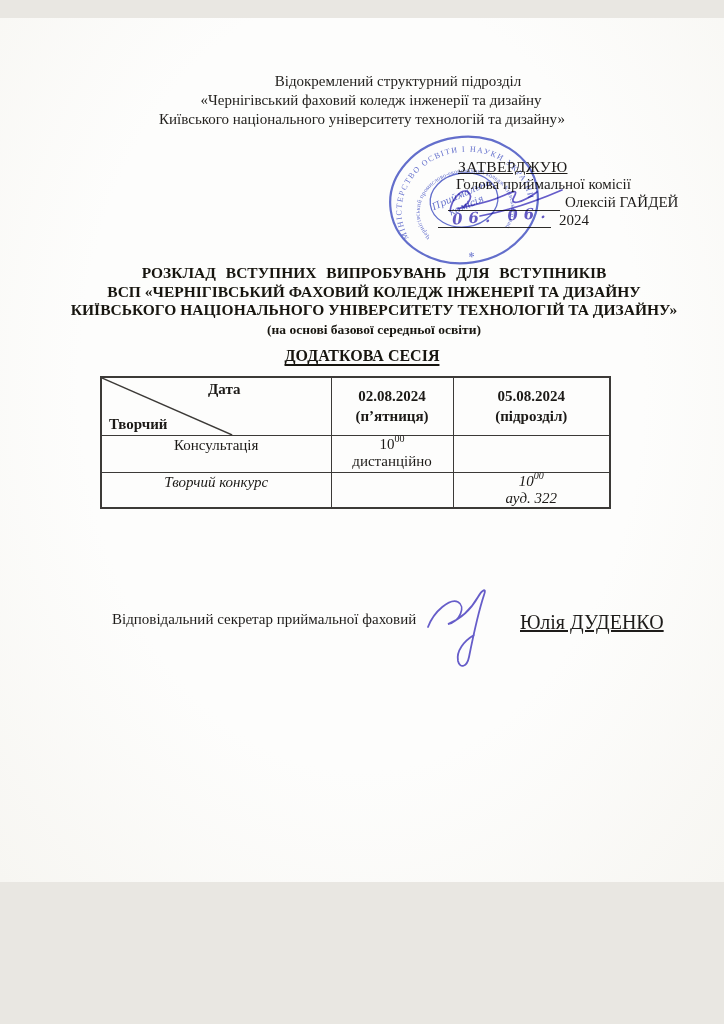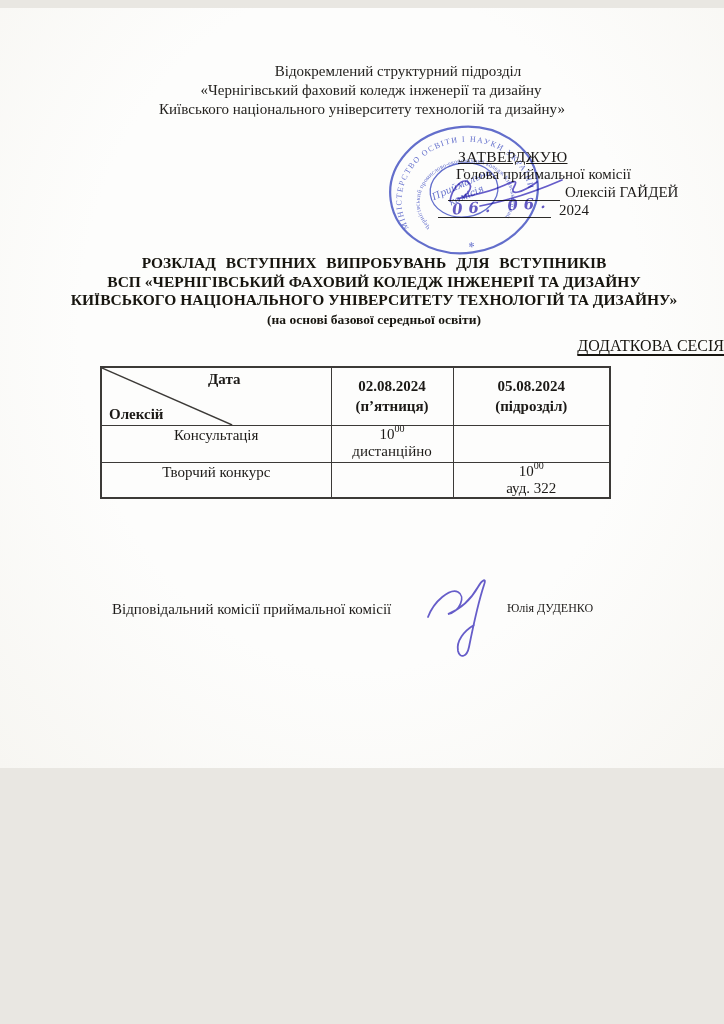--- a/index.html
+++ b/index.html
@@ -1,18 +1,18 @@
 <!DOCTYPE html>
 <html><head>
 <meta charset="utf-8">
 <style>
   html,body{margin:0;padding:0;}
   body{background:#e9e7e2; font-family:"Liberation Serif", serif;}
   .page{
-    position:relative; width:724px; height:760px; margin:8px auto;
+    position:relative; width:724px; height:864px; margin:18px auto;
     background:radial-gradient(ellipse at 50% 42%, #fdfdfc 55%, #f7f6f2 100%);
     color:#1e1c1a; overflow:hidden;
   }
   
   .org-header{position:absolute; top:54px; left:0; right:0; text-align:center;
     font-size:15px; line-height:19px; color:#252320;}
   .org-line1{position:relative; left:36px;}
   .org-line2{position:relative; left:9px;}
   
   .approve-title{position:absolute; left:458px; top:140px; font-size:15.5px; letter-spacing:.4px;text-decoration:underline;}
@@ -30,42 +30,42 @@
   .stamp{position:absolute; left:384px; top:112px; mix-blend-mode:multiply; opacity:.85; filter:blur(.3px);}
   
   .sig-svg{position:absolute; mix-blend-mode:multiply;}
   .chair-sig{left:442px; top:163px;}
   .sec-sig{left:416px; top:561px;}
   
   .doc-title{position:absolute; top:246px; left:0; right:0; text-align:center;
     font-weight:bold; font-size:15.5px; line-height:18.5px; color:#17150f; transform:translateX(12px);}
   .title-line1{word-spacing:6px;}
   .title-line4{font-size:13.5px; margin-top:1px;}
-  .session-title{position:absolute; top:329px; left:0; right:0; text-align:right;
-    font-weight:normal; font-size:16px; color:#17150f;
+  .session-title{position:absolute; top:329px; left:0; right:0; text-align:center;
+    font-weight:bold; font-size:16px; color:#17150f;
     text-decoration:underline; text-underline-offset:3px; text-decoration-thickness:1.5px;}
   
   .sched{position:absolute; left:100px; top:358px; border-collapse:collapse; table-layout:fixed;
     width:509px; font-size:15px; color:#1c1a17;}
   .sched td{border:1.4px solid #3c3a37; padding:0; vertical-align:top; text-align:center; line-height:17px;}
   .sched{border:2px solid #3c3a37;}
   .col-subj{width:230px;} .col-d1{width:122px;} .col-d2{width:157px;}
   .corner{position:relative; height:57px;}
   .corner-date{position:absolute; top:3px; left:0; width:100%; box-sizing:border-box;
     padding-left:16px; text-align:center; font-weight:bold;}
   .corner-subj{position:absolute; bottom:2px; left:7px; font-weight:bold;}
   .corner svg{position:absolute; inset:0; width:100%; height:100%;}
   .hdr-date{font-weight:bold; vertical-align:middle !important;}
   .hdr-day{margin-top:3px;}
-  .row1 td{height:35px;} .row2 td{height:33px;}
+  .row1 td{height:35px;} .row2 td{height:33px;font-style:italic;}
   .cell-time sup{font-size:10px; line-height:0; position:relative; top:-1px;}
   .subject-cell{padding-top:1px !important;}
   
   .footer-role{position:absolute; left:112px; top:593px; font-size:15px;}
-  .footer-name{position:absolute; left:507px; top:593px; font-size:12px;}
+  .footer-name{position:absolute; left:520px; top:593px; font-size:20px;text-decoration:underline;}
 </style>
 </head>
 <body>
 
 <div class="page">
 
   <div class="org-header">
     <div class="org-line1">Відокремлений структурний підрозділ</div>
     <div class="org-line2">«Чернігівський фаховий коледж інженерії та дизайну</div>
     <div class="org-line3">Київського національного університету технологій та дизайну»</div>
@@ -125,21 +125,21 @@
         <col class="col-d1">
         <col class="col-d2">
       </colgroup>
     <tbody>
         <tr>
       <td class="corner">
         <svg viewBox="0 0 230 57" preserveAspectRatio="none">
           <line x1="0" y1="0" x2="131" y2="57" stroke="#3c3a37" stroke-width="1.4"></line>
         </svg>
         <div class="corner-date">Дата</div>
-        <div class="corner-subj">Олексій</div>
+        <div class="corner-subj">Творчий</div>
       </td>
       <td class="hdr-date">
         <div>02.08.2024</div>
         <div class="hdr-day">(п’ятниця)</div>
       </td>
       <td class="hdr-date">
         <div>05.08.2024</div>
         <div class="hdr-day">(підрозділ)</div>
       </td>
     </tr>
@@ -161,19 +161,19 @@
         <div class="cell-note"></div>
       </td>
       <td>
         <div class="cell-time"><span>10</span><sup>00</sup></div>
         <div class="cell-note">ауд. 322</div>
       </td>
     </tr>
   </tbody>
     </table>
 
-  <div class="footer-role">Відповідальний комісії приймальної комісії</div>
+  <div class="footer-role">Відповідальний секретар приймальної фаховий</div>
   <svg class="sig-svg sec-sig" width="80" height="92" viewBox="0 0 80 92">
     <path fill="none" stroke="#5a50c8" stroke-width="1.8" stroke-linecap="round" opacity="0.92" d="M 12,48 C 18,32 34,19 42,23 C 50,27 44,43 32,45 C 42,41 54,32 62,18 C 66,11 71,8 68,16 C 62,34 57,58 53,78 C 51,88 44,90 42,82 C 40,72 48,62 58,56"></path>
   </svg>
   <div class="footer-name">Юлія ДУДЕНКО</div>
 
 </div>
 
 </body></html>

